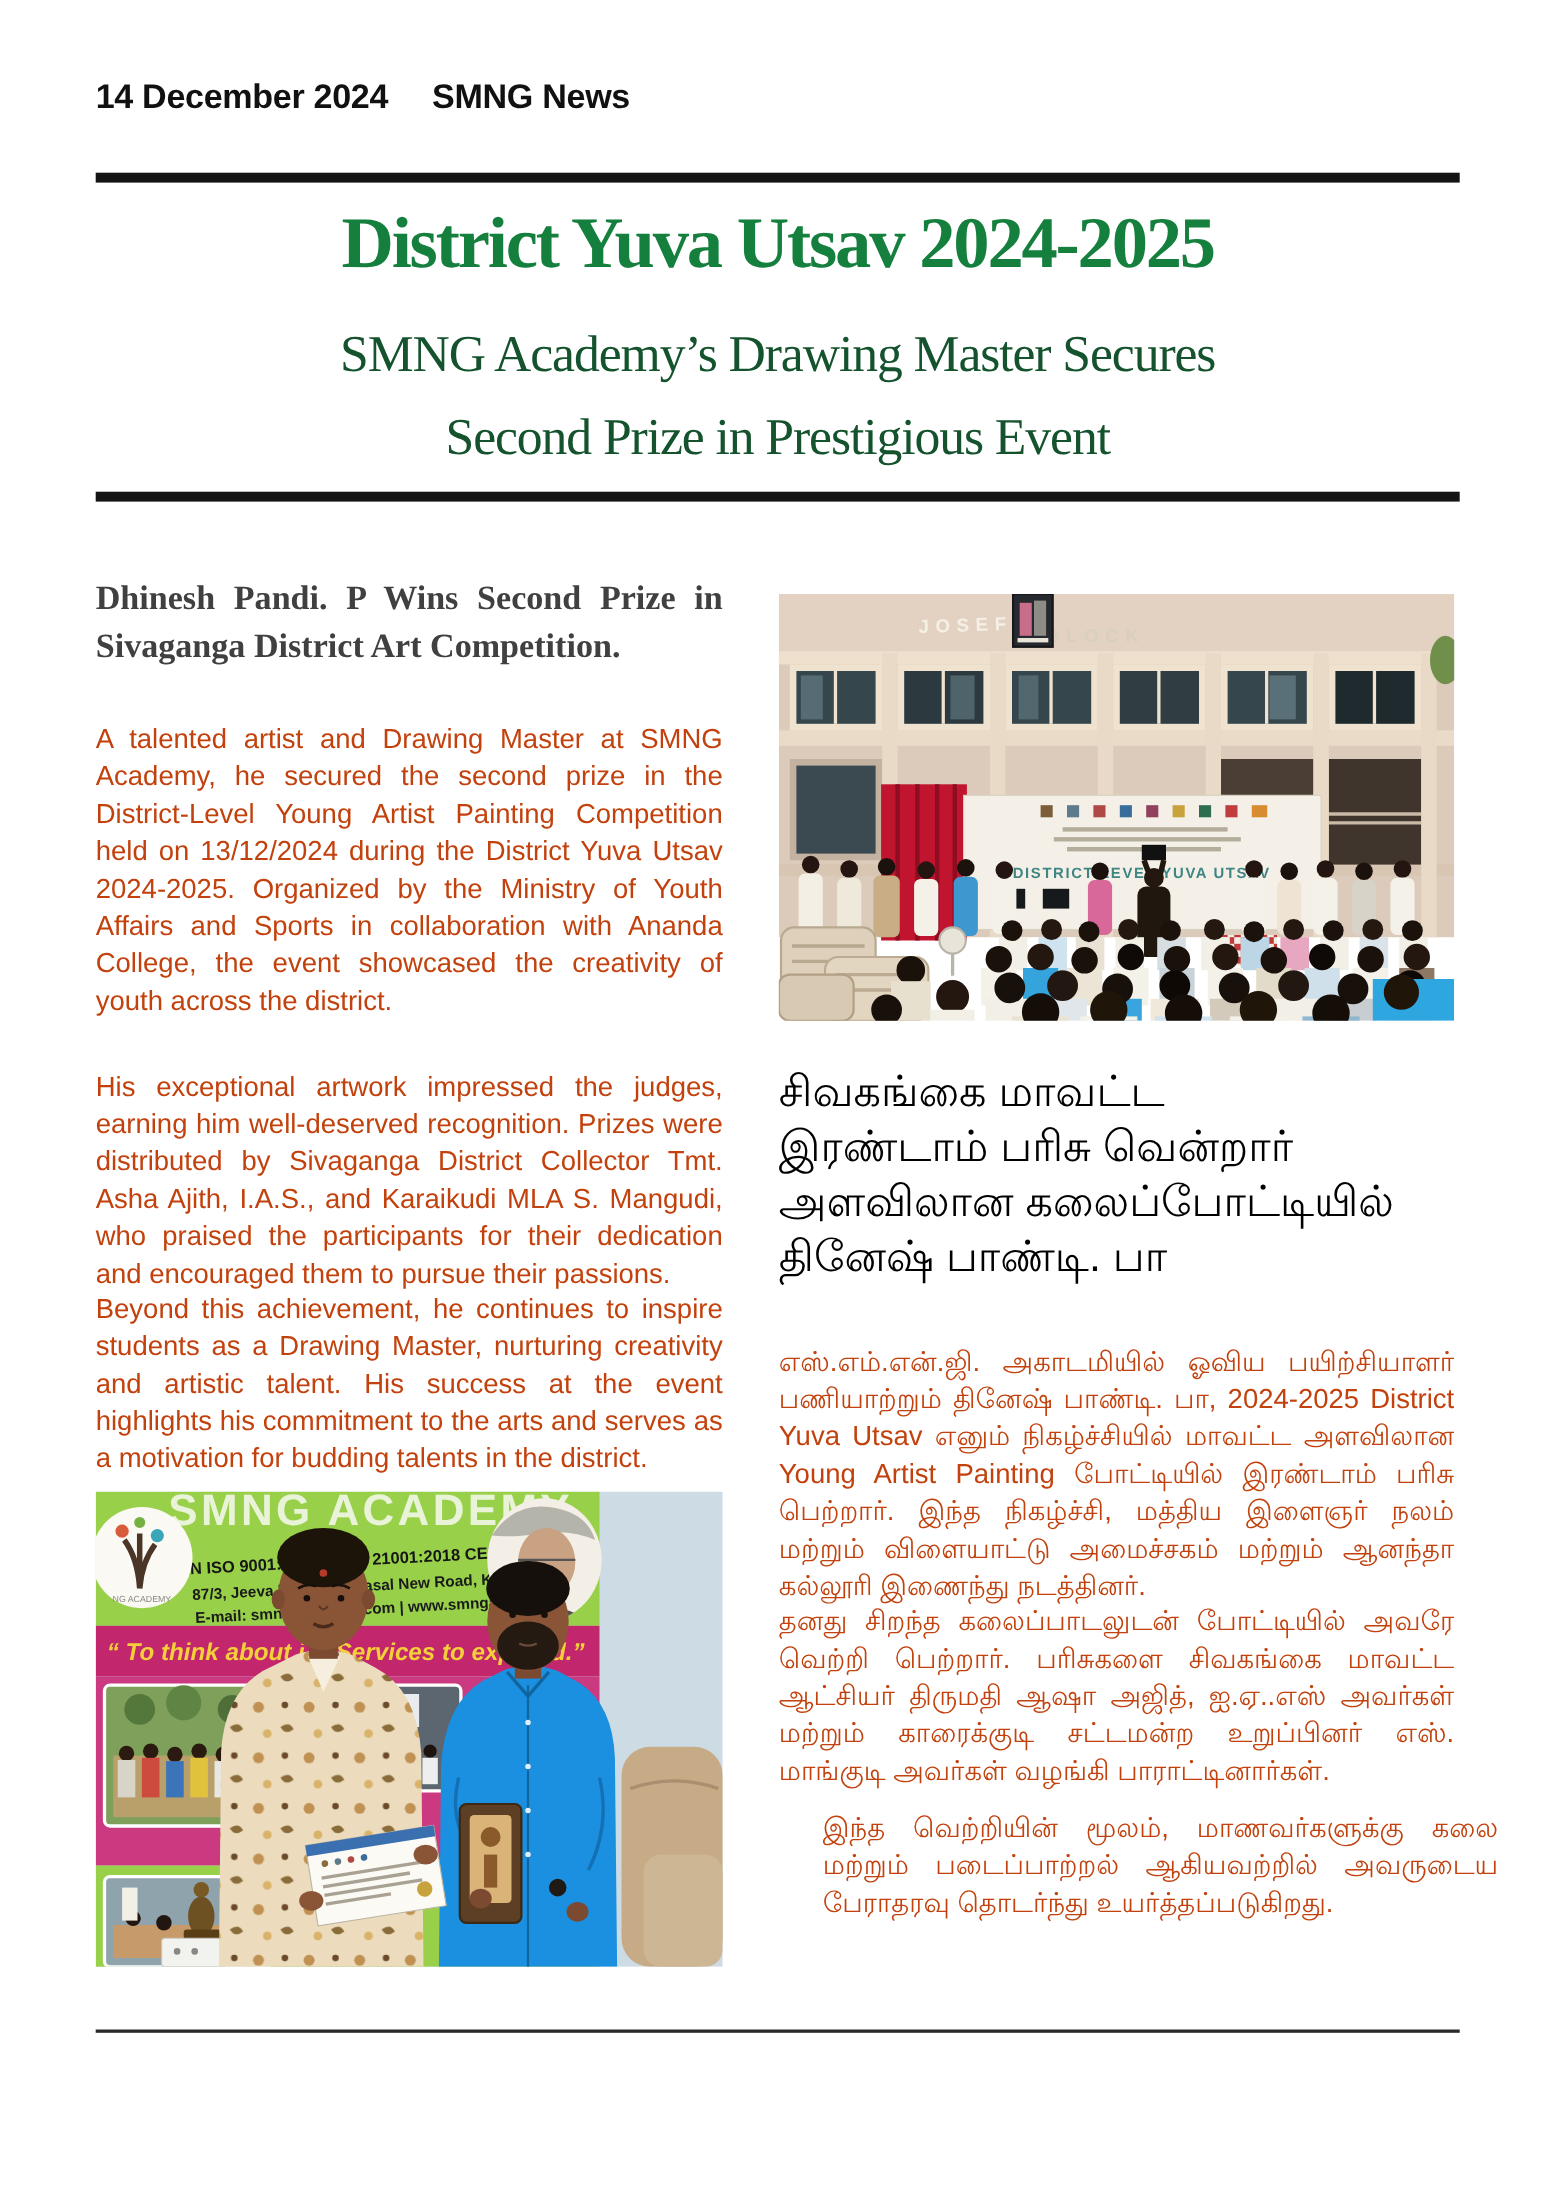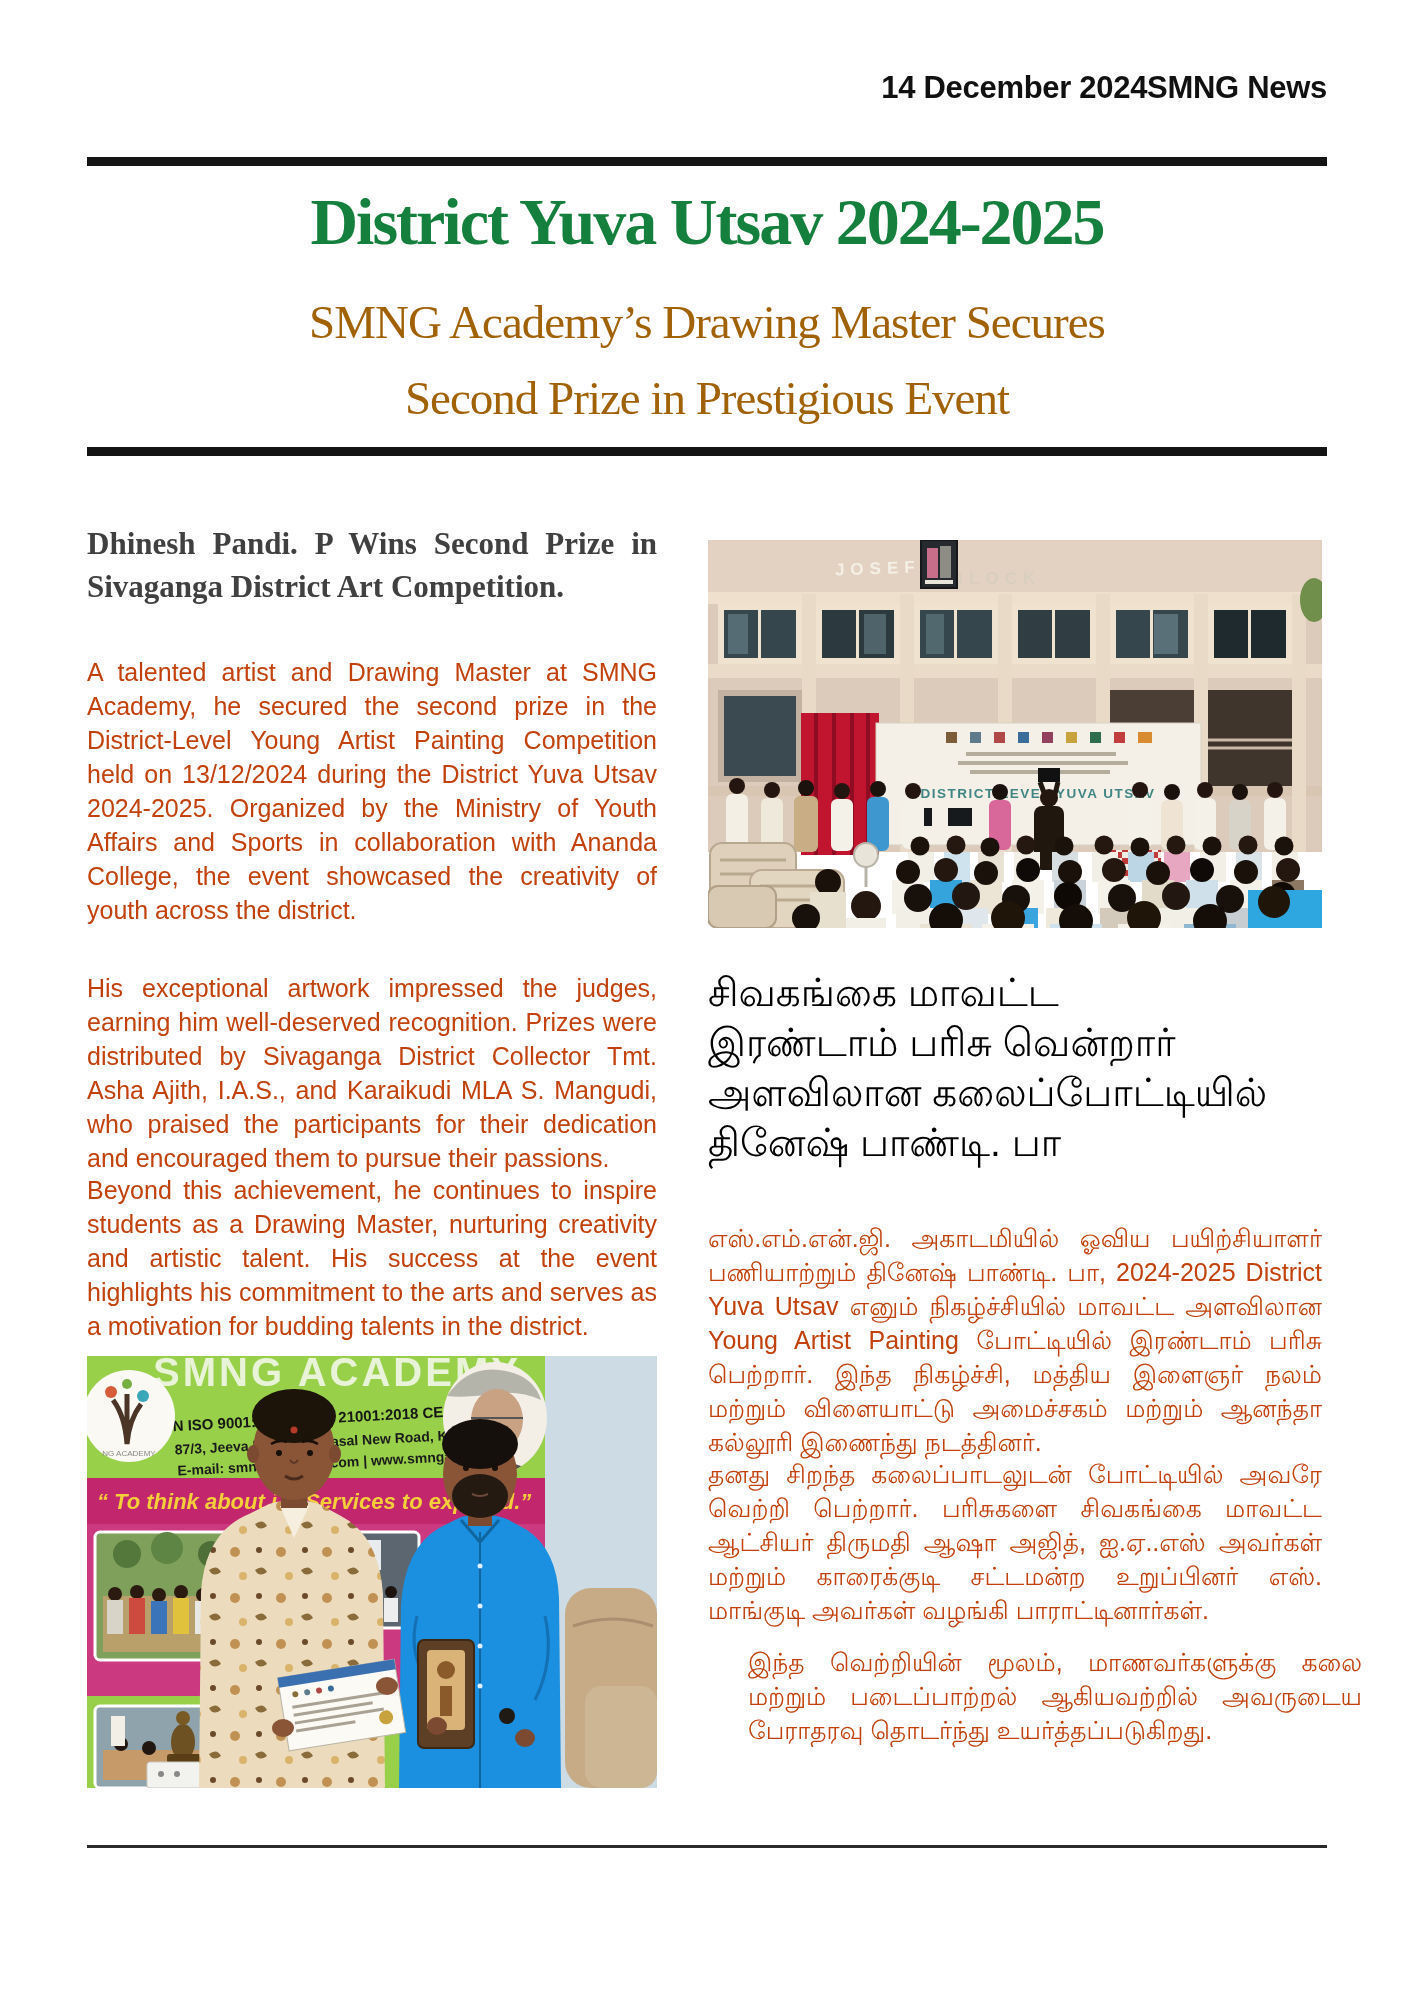--- a/index.html
+++ b/index.html
@@ -2,26 +2,26 @@
 <html><head>
 <meta charset="utf-8">
 <style>
   html,body{margin:0;padding:0;background:#888;}
   .page{position:relative;width:1414px;height:2000px;background:#ffffff;margin:0 auto;
         font-family:"Liberation Sans",sans-serif;color:#1c1c1c;overflow:hidden;}
   .abs{position:absolute;}
   .serif{font-family:"Liberation Serif",serif;}
   .rule{background:#141414;}
   .thinrule{background:#2a2a2a;}
-  .header-row{top:70px;left:87px;width:1240px;display:flex;justify-content:flex-end;
-              font-weight:bold;font-size:31px;letter-spacing:-0.3px;color:#111;}
+  .header-row{top:70px;left:87px;width:1240px;display:flex;justify-content:flex-start;
+              font-weight:bold;font-size:31px;letter-spacing:-0.3px;color:#111;gap:40px;}
   .title{top:184px;left:0;width:100%;text-align:center;font-weight:bold;font-size:66px;
          letter-spacing:-2px;color:#15803d;}
   .subtitle{top:284px;left:0;width:100%;text-align:center;font-size:47px;line-height:76px;
-            letter-spacing:-1px;color:#a16207;}
+            letter-spacing:-1px;color:#14532d;}
   .col-heading{font-weight:bold;font-size:31px;line-height:43px;text-align:justify;
                text-align-last:left;color:#404040;}
   .body-par{font-size:25px;line-height:34px;text-align:justify;color:#c2410c;}
   .tamil-heading{font-size:39px;line-height:50px;color:#000;}
   .footer-row{top:1870px;left:87px;width:1240px;display:flex;justify-content:space-between;align-items:flex-start;}
   .site{font-family:"Liberation Serif",serif;font-weight:bold;font-size:34px;letter-spacing:-1px;color:#121212;}
   .pageno{font-family:"Liberation Serif",serif;font-weight:bold;font-size:31px;color:#121212;}
   svg text{font-family:"Liberation Sans",sans-serif;}
 </style>
 </head>

